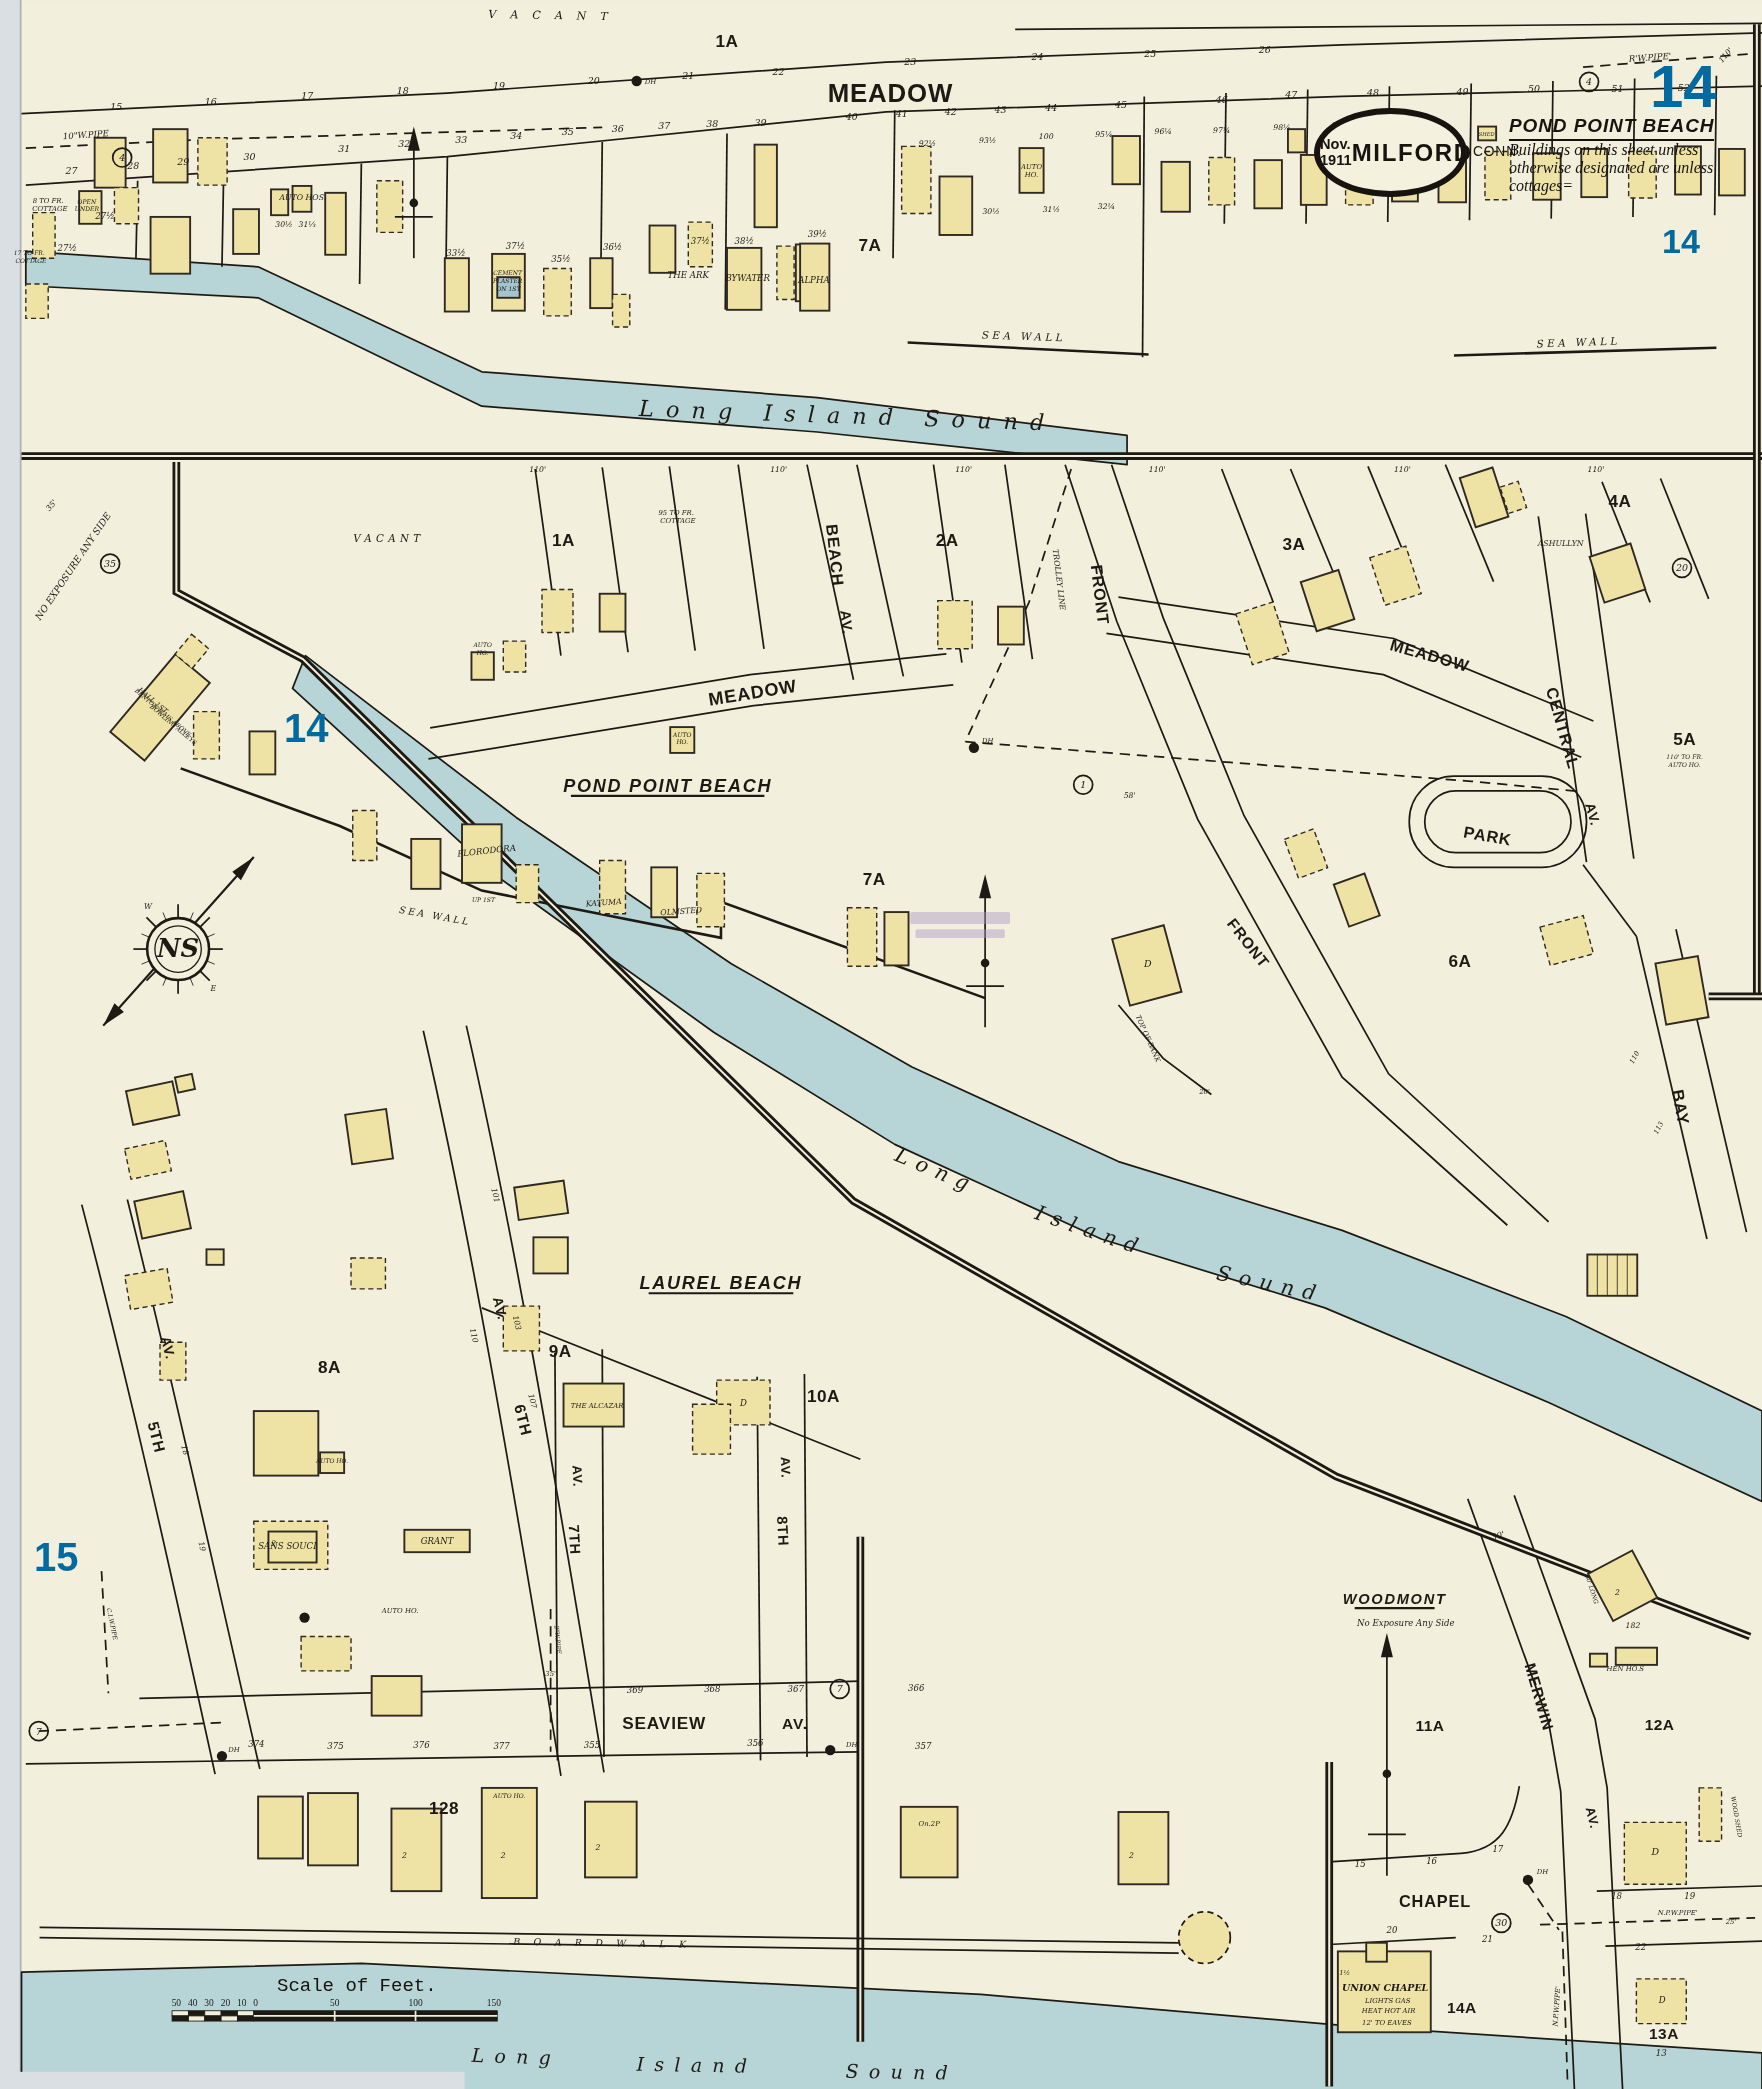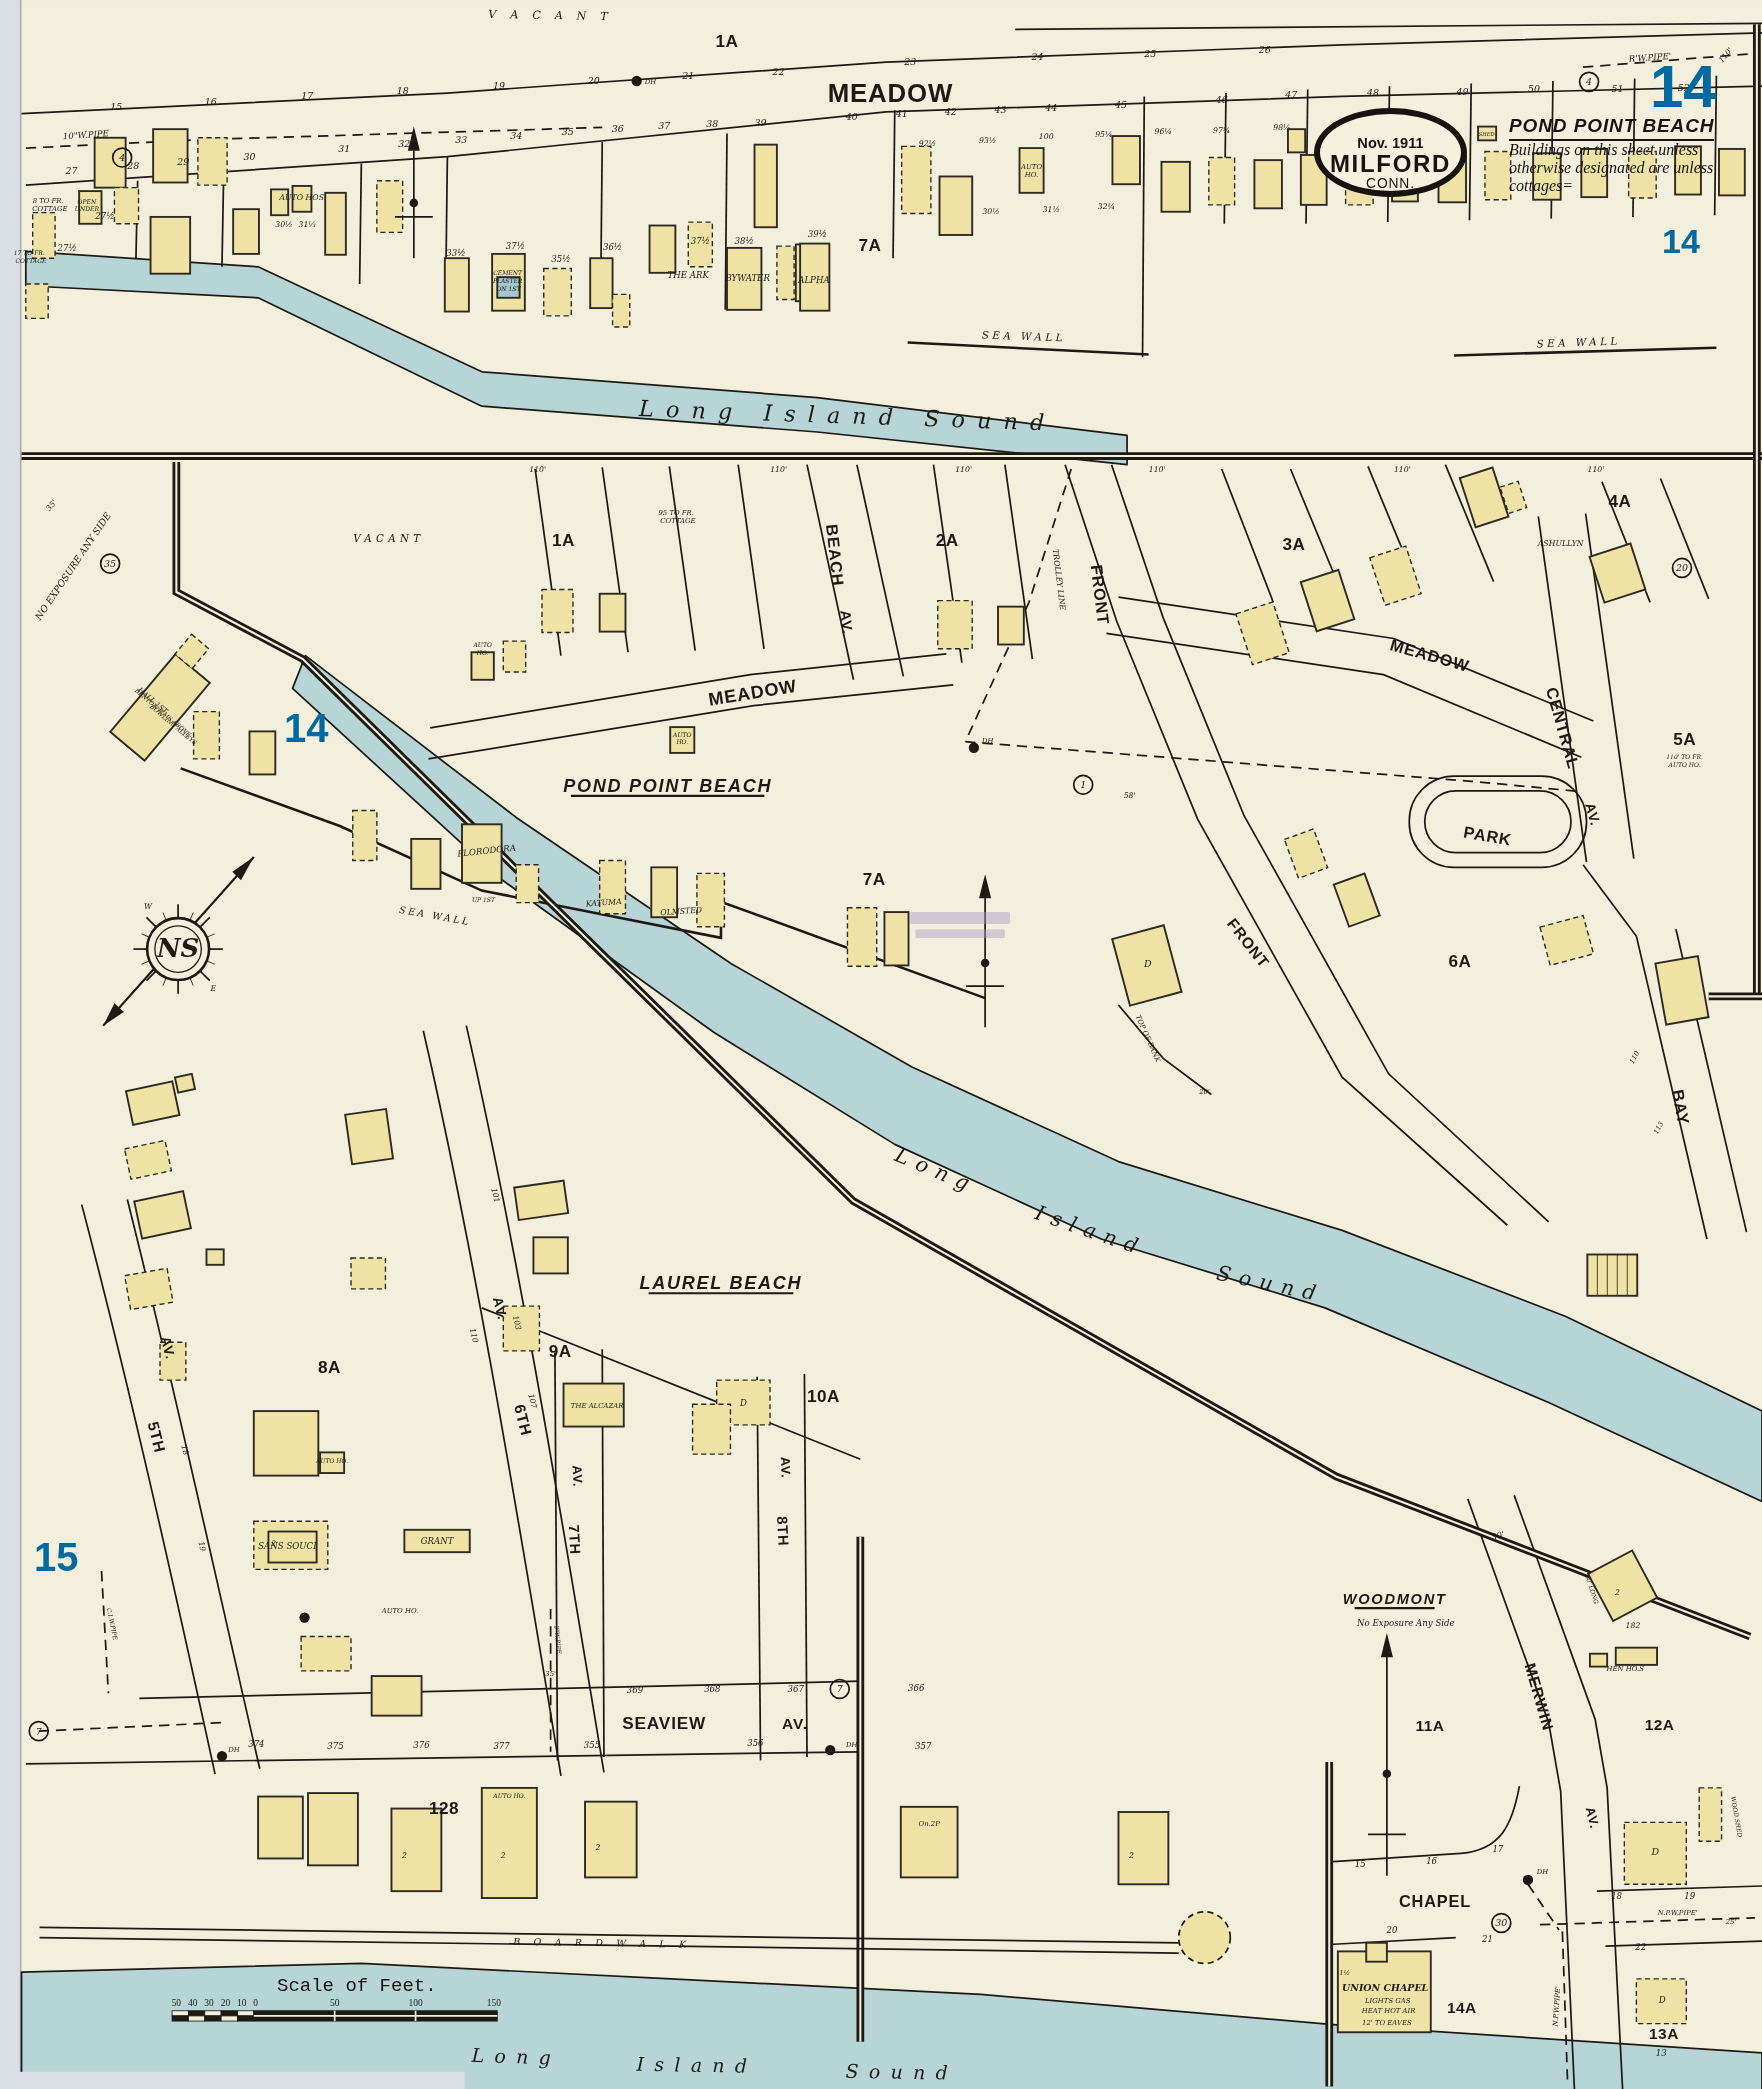--- a/index.html
+++ b/index.html
@@ -1,20 +1,20 @@
 <!DOCTYPE html>
 <html style="font-size:13.8px"><head>
 <meta charset="utf-8">
 <style>
   html,body{margin:0;padding:0;background:#d9dfe2;font-family:"Liberation Sans",sans-serif;}
   #stage{position:relative;width:1762px;height:2090px;background:#d9dfe2;overflow:hidden;}
   #map{position:absolute;left:0;top:0;}
   .ov{position:absolute;box-sizing:border-box;}
   #oval{left:1314px;top:108px;width:153px;height:89px;border:6px solid #17140f;border-radius:50%;
-        background:#f5f1df;display:flex;flex-direction:column;align-items:center;justify-content:flex-end;line-height:1.05;color:#17140f;}
+        background:#f5f1df;display:flex;flex-direction:row;align-items:center;justify-content:flex-start;line-height:1.05;color:#17140f;}
   #oval .d{font-size:14.6px;font-weight:700;}
   #oval .c1{font-size:24px;font-weight:700;letter-spacing:1.7px;}
   #oval .c2{font-size:13.8px;font-weight:400;letter-spacing:0.9px;}
   #sheetblock{left:1509px;top:115px;width:241px;color:#17140f;}
   #sheetblock .t{font-size:19px;font-weight:700;font-style:italic;letter-spacing:0.9px;border-bottom:2.6px solid #17140f;display:inline-block;padding-bottom:1.7px;}
   #sheetblock .n{font-size:16px;font-style:italic;font-family:Liberation Serif, serif;line-height:1.15;margin-top:0;}
   .bignum{color:#0369a1;font-weight:700;}
   #num-top{left:1650px;top:52px;font-size:60px;}
   #num-top2{left:1662px;top:222px;font-size:34px;}
   #num-inner{left:284px;top:706px;font-size:40px;}

